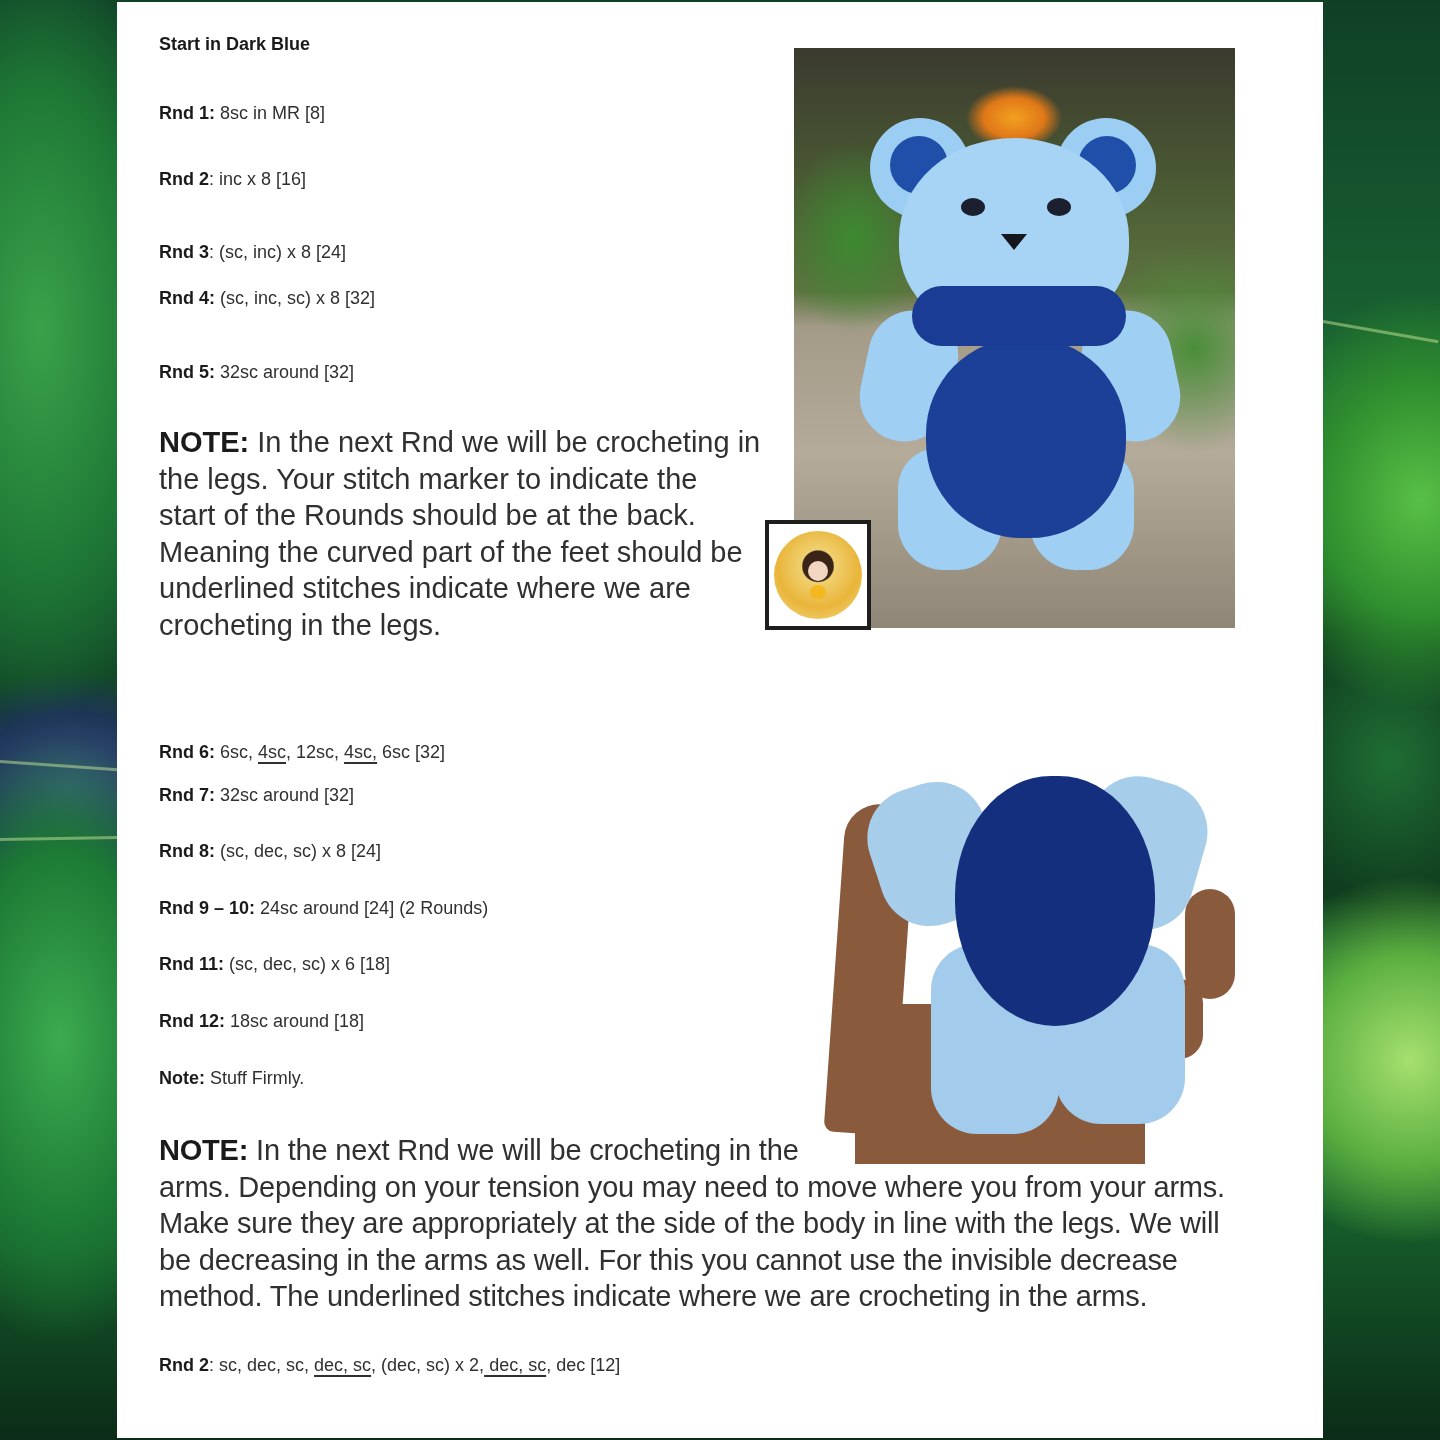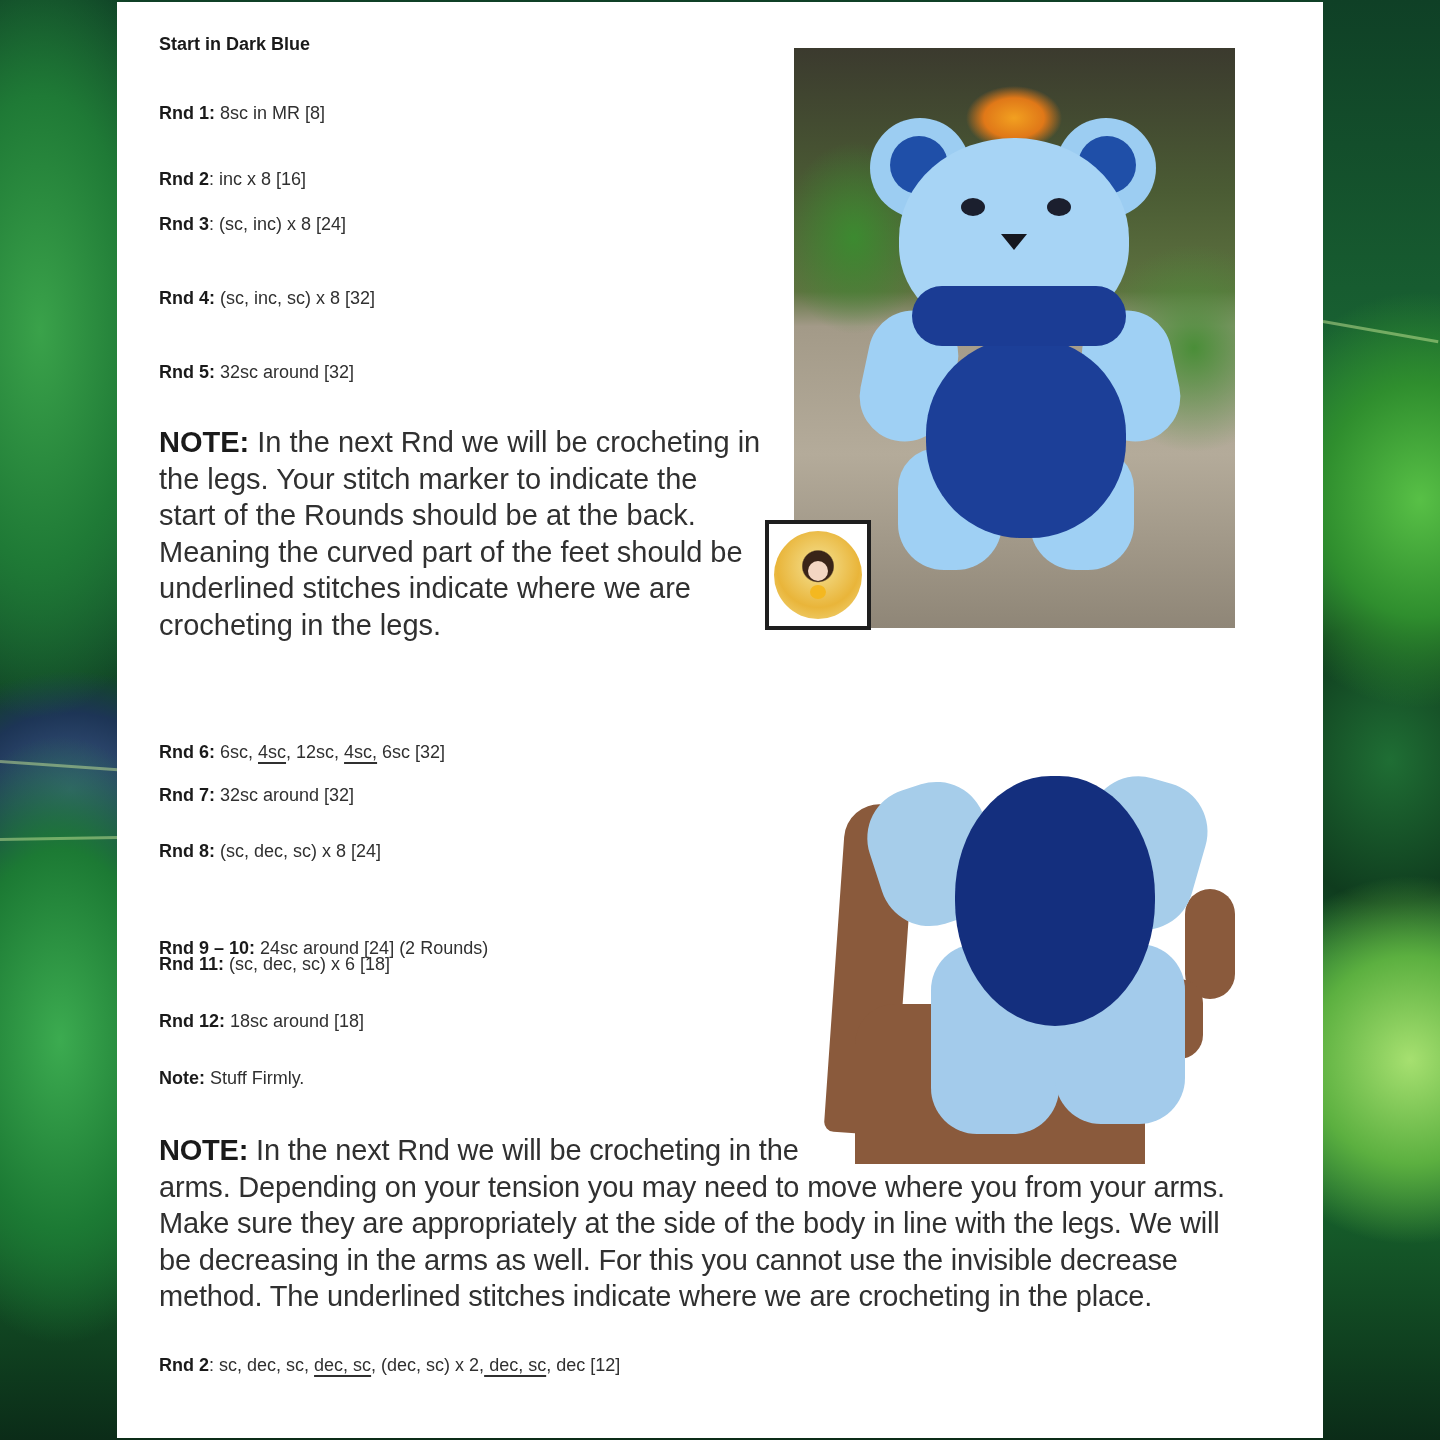--- a/index.html
+++ b/index.html
@@ -138,21 +138,21 @@
   <div class="line" style="top:24px;">
     <b>Start in Dark Blue</b>
   </div>
 
   <div class="line" style="top:93px;">
     <b>Rnd 1:</b><span> 8sc in MR [8]</span>
   </div>
   <div class="line" style="top:159px;">
     <b>Rnd 2</b><span>:</span><span> inc x 8 [16]</span>
   </div>
-  <div class="line" style="top:204px;text-align:right;">
+  <div class="line" style="top:232px;text-align:right;">
     <b>Rnd 3</b><span>:</span><span> (sc, inc) x 8 [24]</span>
   </div>
   <div class="line" style="top:278px;">
     <b>Rnd 4:</b><span> (sc, inc, sc) x 8 [32]</span>
   </div>
   <div class="line" style="top:352px;">
     <b>Rnd 5:</b><span> 32sc around [32]</span>
   </div>
 
   <div class="para" style="top:422px;">
@@ -167,39 +167,39 @@
   <div class="line" style="top:708px;margin-top:24px;">
     <b>Rnd 6:</b><span> 6sc, </span><span class="u">4sc</span><span>, 12sc, </span><span class="u">4sc,</span><span> 6sc [32]</span>
   </div>
 
   <div class="line" style="top:775px;">
     <b>Rnd 7:</b><span> 32sc around [32]</span>
   </div>
   <div class="line" style="top:831px;">
     <b>Rnd 8:</b><span> (sc, dec, sc) x 8 [24]</span>
   </div>
-  <div class="line" style="top:888px;margin-top:40px;">
+  <div class="line" style="top:888px;">
     <b>Rnd 9 – 10:</b><span> 24sc around [24] (2 Rounds)</span>
   </div>
   <div class="line" style="top:944px;">
     <b>Rnd 11:</b><span> (sc, dec, sc) x 6 [18]</span>
   </div>
   <div class="line" style="top:1001px;">
     <b>Rnd 12:</b><span> 18sc around [18]</span>
   </div>
   <div class="line" style="top:1058px;">
     <b>Note:</b><span> Stuff Firmly.</span>
   </div>
 
   <div class="para" style="top:1130px; letter-spacing:-0.2px;">
     <div><b>NOTE:</b><span> In the next Rnd we will be crocheting in the</span></div>
     <div>arms. Depending on your tension you may need to move where you from your arms.</div>
     <div>Make sure they are appropriately at the side of the body in line with the legs.  We will</div>
     <div>be decreasing in the arms as well. For this you cannot use the invisible decrease</div>
-    <div>method. The underlined stitches indicate where we are crocheting in the place.</div>
+    <div>method. The underlined stitches indicate where we are crocheting in the arms.</div>
   </div>
 
   <div class="line" style="top:1345px;">
     <b>Rnd 2</b><span>:</span><span> sc, dec, sc, </span><span class="u">dec, sc</span><span>, (dec, sc) x 2,</span><span class="u"> dec, sc</span><span>, dec [12]</span>
   </div>
 
   <div class="photo1">
     <div class="bear-ear" style="left:76px;top:70px;width:100px;height:100px;">
       <div class="bear-ear-inner" style="left:20px;top:18px;width:58px;height:58px;"></div>
     </div>

